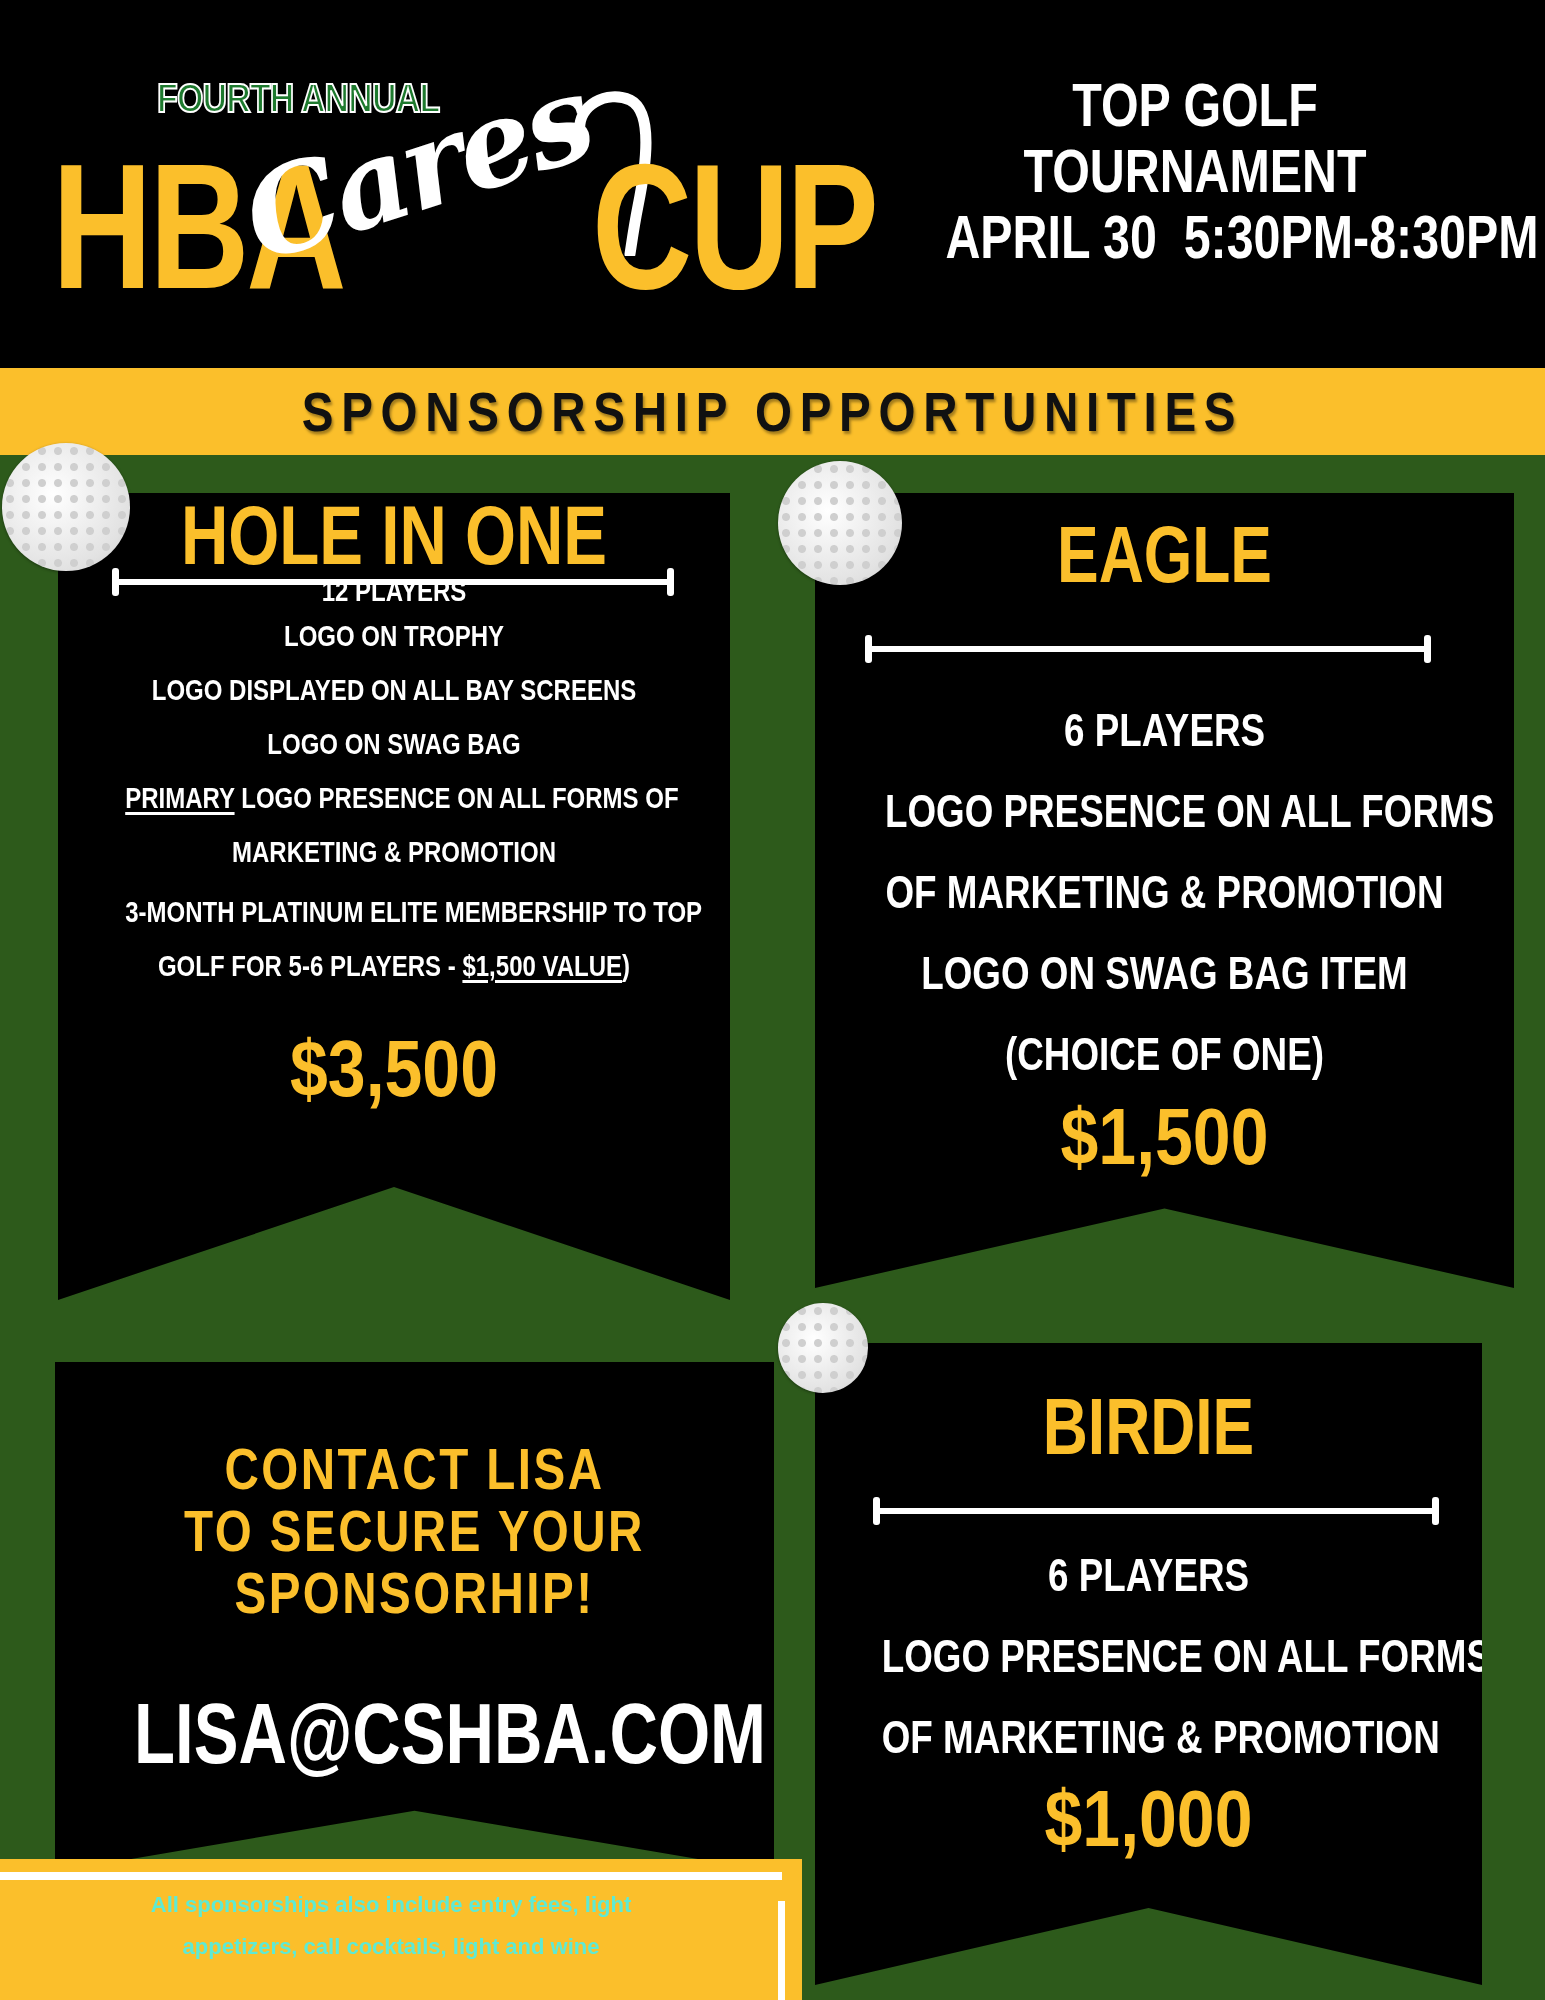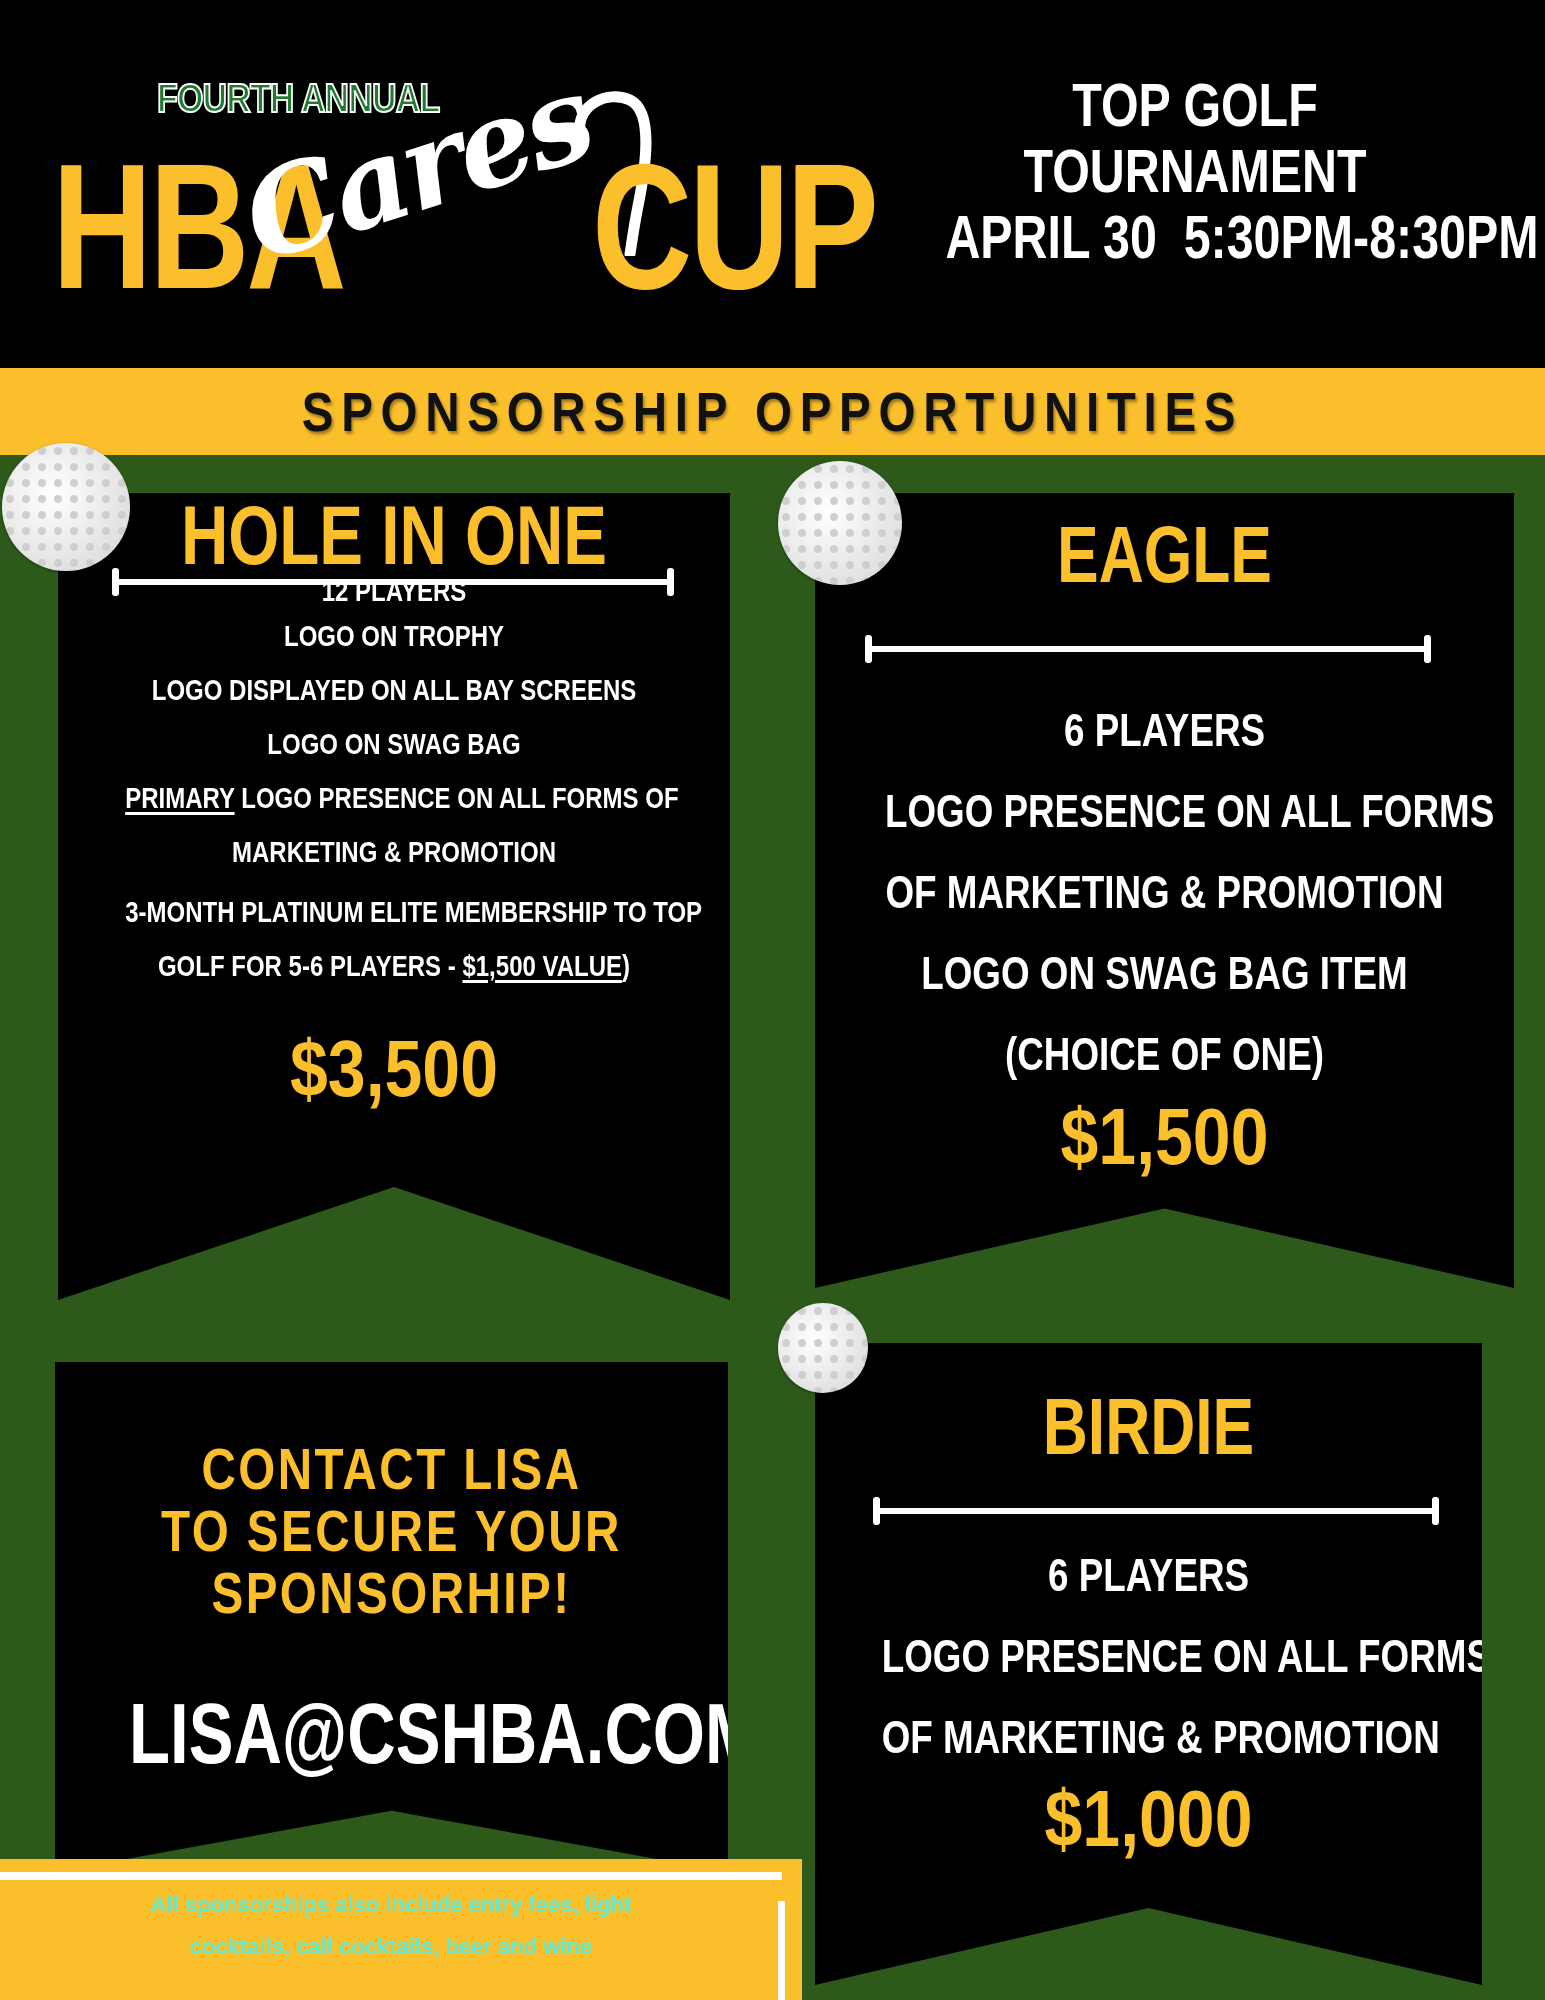--- a/index.html
+++ b/index.html
@@ -78,21 +78,21 @@
     <div>6 PLAYERS</div>
     <div>LOGO PRESENCE ON ALL FORMS</div>
     <div>OF MARKETING &amp; PROMOTION</div>
     <div>LOGO ON SWAG BAG ITEM</div>
     <div>(CHOICE OF ONE)</div>
   </div>
   <div class="price" style="top:598px; font-size:80px;">$1,500</div>
 </div>
 <div class="ball" style="left:778px; top:461px; width:124px; height:124px;"></div>
 
-<div class="panel" style="left:55px; top:1362px; width:673px; height:510px; clip-path:polygon(0 0,100% 0,100% 100%,50% 88%,0 100%);">
+<div class="panel" style="left:55px; top:1362px; width:673px; height:510px; clip-path:polygon(0 0,100% 0,100% 100%,50% 88%,0 100%);padding-left:46px;">
   <div class="lines" style="top:76px; color:#fbbf2b; font-size:58px; line-height:62px; letter-spacing:3px; transform:scaleX(0.82);">
     <div>CONTACT LISA</div>
     <div>TO SECURE YOUR</div>
     <div>SPONSORHIP!</div>
   </div>
   <div class="lines" style="top:322px; font-size:86px; transform:scaleX(0.78);">LISA@CSHBA.COM</div>
 </div>
 
 <div class="panel" style="left:815px; top:1343px; width:667px; height:642px; clip-path:polygon(0 0,100% 0,100% 100%,50% 88%,0 100%);">
   <div class="ptitle" style="top:38px; font-size:80px;">BIRDIE</div>
@@ -104,14 +104,14 @@
   </div>
   <div class="price" style="top:430px; font-size:80px;">$1,000</div>
 </div>
 <div class="ball" style="left:778px; top:1303px; width:90px; height:90px;"></div>
 
 <div class="abs footer"></div>
 <div class="abs footer-line"></div>
 <div class="abs footer-vline"></div>
 <div class="abs footer-text">
   <div style="margin-top:4px;">All sponsorships also include entry fees, light</div>
-  <div>cocktails, call cocktails, beer and wine</div>
+  <div>appetizers, call cocktails, light and wine</div>
 </div>
 
 </body></html>

